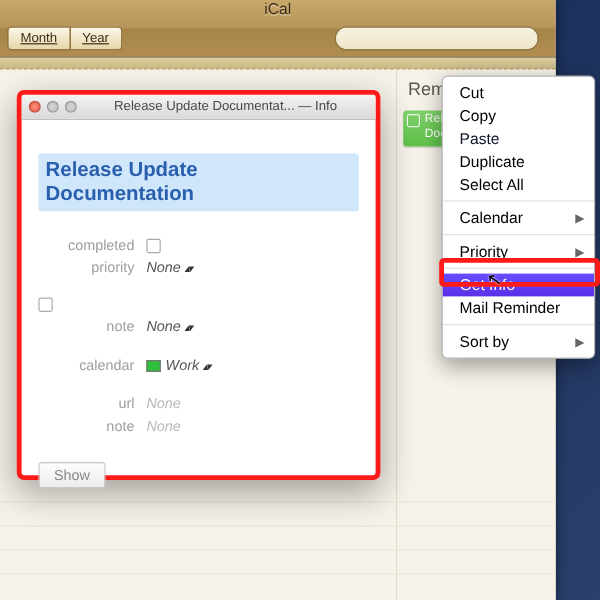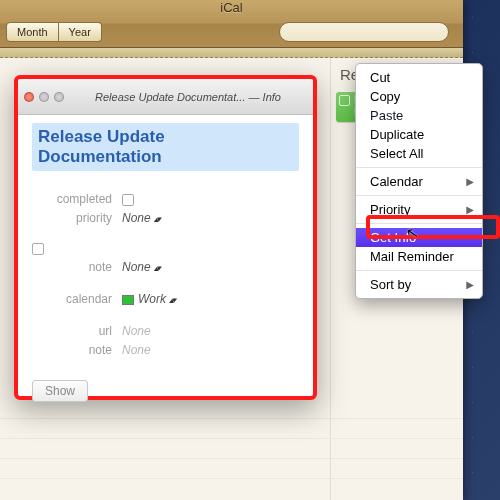--- a/index.html
+++ b/index.html
@@ -6,21 +6,21 @@
   body { width: 500px; height: 500px; overflow: hidden; position: relative; background: linear-gradient(135deg, #0a1a3a 0%, #1a2f5a 40%, #2a3f6a 100%); }
   body::before { content:""; position:absolute; inset:0; background-image: radial-gradient(white 0.5px, transparent 0.5px); background-size: 35px 35px; opacity:0.15; }
 
   
   .ical-window { position:absolute; left:0; top:0; width:463px; height:500px; background:#f8f6ef; box-shadow: 2px 0 8px rgba(0,0,0,0.4); display:flex; flex-direction:column; }
 
   
   .leather { height:48px; background: linear-gradient(#c8a96a,#b8955a 48%,#a78548 52%,#b08c50); border-bottom:1px solid #6f5a30; position:relative; }
   .window-title { position:absolute; left:50%; top:0; transform:translateX(-50%); font-size:13px; color:#3a2e18; text-shadow:0 1px 0 rgba(255,255,255,0.3); }
   .seg { position:absolute; left:6px; top:22px; display:flex; }
-  .seg button { height:20px; border:1px solid #8a7240; background: linear-gradient(#fdf8e8,#e5d6a8); font-size:11px; color:#3a2e18; padding:0 10px; cursor:pointer; }
+  .seg button { height:20px; border:1px solid #8a7240; background: linear-gradient(#fdf8e8,#e5d6a8); font-size:11px; color:#3a2e18; padding:0 10px; cursor:pointer;text-decoration:underline; }
   .seg button:first-child { border-radius:4px 0 0 4px; }
   .seg button:last-child { border-radius:0 4px 4px 0; border-left:none; }
   .search { position:absolute; right:14px; top:22px; width:170px; height:20px; border:1px solid #8a7240; border-radius:10px; background:linear-gradient(#f7f2e0,#efe6c8); padding:0 8px 0 22px; font-size:11px; color:#555; }
   .search-icon { position:absolute; right:170px; top:25px; color:#6f5a30; font-size:11px; }
   .stitch { height:10px; background:linear-gradient(#dccfa0,#c9b985); border-bottom:1px dashed #9a8350; }
 
   
   .paper { flex:1; background:#f7f3ea; position:relative; }
   .paper .col-line { position:absolute; top:0; bottom:0; left:330px; width:1px; background:#e4ddcc; }
   .paper .hline { position:absolute; left:0; right:0; height:1px; background:#eee6d6; }
@@ -28,39 +28,39 @@
   
   .rem-head { position:absolute; left:340px; top:8px; font-size:15px; color:#5e594e; font-weight:500; }
   .rem-head .tri { font-size:9px; color:#7a746a; }
 
   
   .rem-chip { position:absolute; left:336px; top:34px; width:121px; height:30px; background:linear-gradient(#7fd26a,#60c24a); border-radius:3px; color:#fff; font-size:10px; padding:2px 4px 2px 18px; line-height:12px; box-shadow:0 1px 1px rgba(0,0,0,0.15); }
   .rem-chip .cb { position:absolute; left:3px; top:3px; width:11px; height:11px; border:1px solid rgba(255,255,255,0.85); border-radius:2px; }
 
   
   .highlight-a { position:absolute; left:14px; top:75px; width:303px; height:325px; border:4px solid #ff1a1a; border-radius:6px; background:#fff; box-shadow:0 10px 30px rgba(0,0,0,0.35); }
-  .panel-titlebar { height:36px; background:linear-gradient(#f3f3f3,#d9d9d9); border-bottom:1px solid #bfbfbf; border-radius:3px 3px 0 0; display:flex; align-items:center; padding:0 6px; gap:5px;font-style:italic; }
+  .panel-titlebar { height:21px; background:linear-gradient(#f3f3f3,#d9d9d9); border-bottom:1px solid #bfbfbf; border-radius:3px 3px 0 0; display:flex; align-items:center; padding:0 6px; gap:5px; }
   .tl-dot { width:10px; height:10px; border-radius:50%; border:1px solid rgba(0,0,0,0.2); }
   .tl-close { background:radial-gradient(#ff9a8a,#e5503a); }
   .tl-min { background:radial-gradient(#d8d8d8,#b8b8b8); }
   .tl-zoom { background:radial-gradient(#d8d8d8,#b8b8b8); }
   .panel-titlebar .pt { flex:1; text-align:center; font-size:11px; color:#4a4a4a; }
 
   .panel-body { padding:8px 14px; font-size:12px; color:#777; }
-  .event-title { background:#cfe6fb; color:#2a5fae; font-size:17px; font-weight:bold; padding:4px 6px; line-height:20px; border-radius:2px; margin-bottom:16px; display:inline-block; }
+  .event-title { background:#cfe6fb; color:#2a5fae; font-size:17px; font-weight:bold; padding:4px 6px; line-height:20px; border-radius:2px; margin-bottom:16px; display:inline-block;margin-top:20px; }
   .row { display:flex; align-items:flex-end; margin:5px 0; }
   .row .lab { width:80px; text-align:right; margin-right:10px; color:#9e9e9e; font-size:12px; }
   .row .val { color:#555; font-size:12px;font-style:italic; }
   .cb2 { width:12px; height:12px; border:1px solid #aaa; border-radius:2px; background:#fff; display:inline-block; }
   .stepper { font-size:9px; letter-spacing:-2px; color:#333; margin-left:3px; }
   .work-sw { width:12px; height:10px; background:#2fbf3a; border:1px solid #777; display:inline-block; vertical-align:middle; margin-right:4px; }
   .show-btn { margin-top:18px; border:1px solid #c8c8c8; background:linear-gradient(#fdfdfd,#ececec); border-radius:3px; font-size:12px; color:#888; padding:3px 12px; display:inline-block; }
 
   
-  .ctx { position:absolute; left:355px; top:63px; width:128px; background:#fff; border:1px solid #b5b5b5; border-radius:5px; box-shadow:0 6px 18px rgba(0,0,0,0.35); padding:4px 0; font-size:13px; }
+  .ctx { position:absolute; left:368px; top:63px; width:128px; background:#fff; border:1px solid #b5b5b5; border-radius:5px; box-shadow:0 6px 18px rgba(0,0,0,0.35); padding:4px 0; font-size:13px; }
   .ctx .mi { padding:2px 14px 2px 14px; color:#000; position:relative; white-space:nowrap; }
   .ctx .mi.disabled { color:#0f172a; }
   .ctx .mi .sub { position:absolute; right:8px; top:4px; font-size:10px; color:#666; }
   .ctx hr { border:none; border-top:1px solid #e2e2e2; margin:4px 0; }
   .ctx .mi.hi { background:linear-gradient(#6a4cff,#5a30e8); color:#fff; }
 
   .highlight-b { position:absolute; left:366px; top:215px; width:134px; height:24px; border:4px solid #ff1a1a; border-radius:4px; pointer-events:none; }
 
   .cursor { position:absolute; left:406px; top:224px; font-size:15px; color:#000; transform:rotate(-10deg); text-shadow:0 0 2px #fff; }
 </style>

